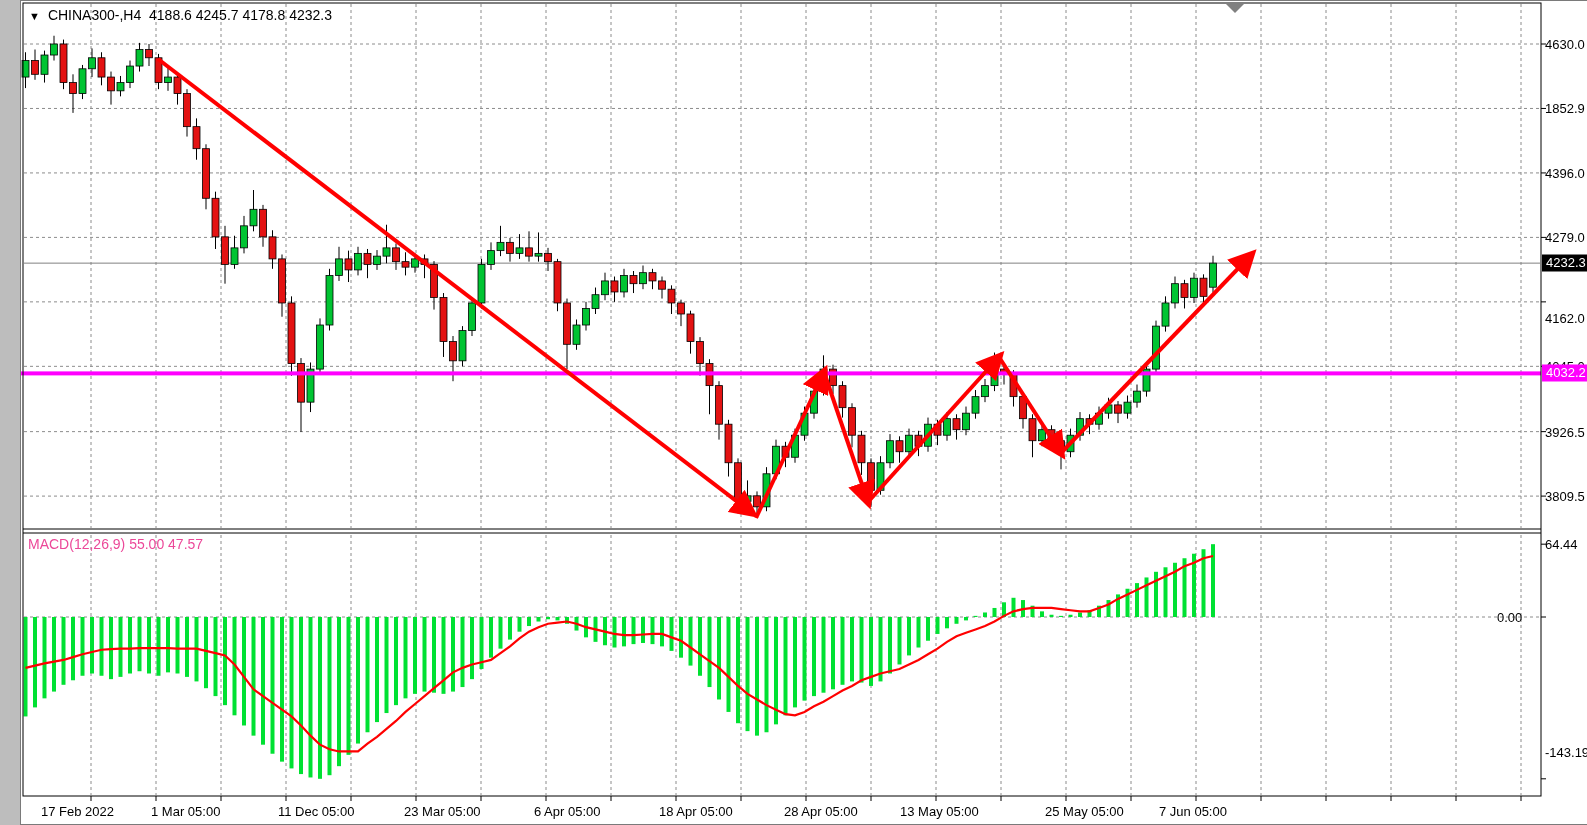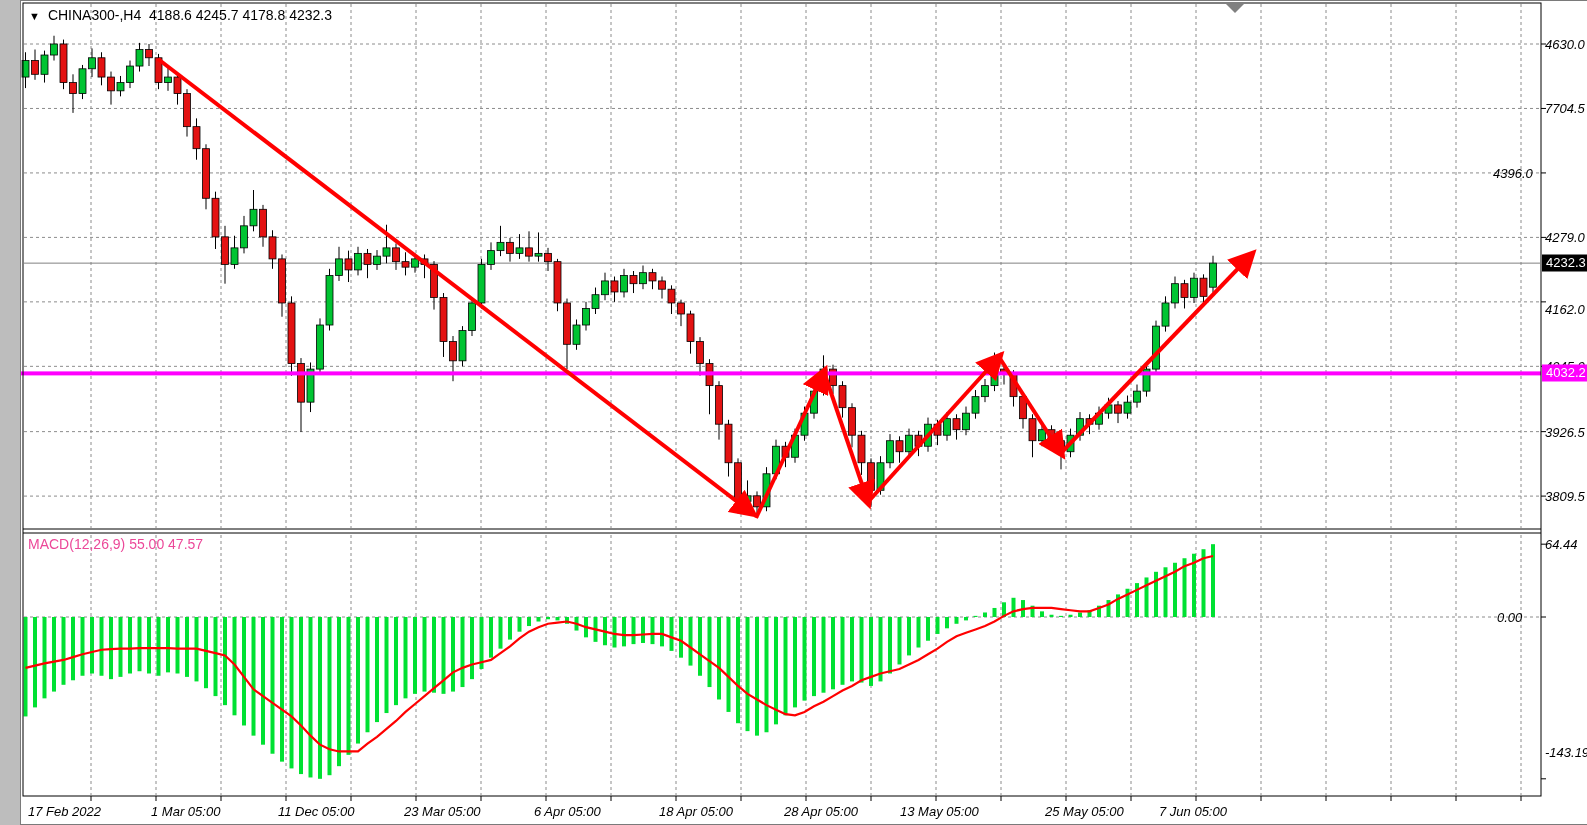--- a/index.html
+++ b/index.html
@@ -1,20 +1,20 @@
 <!DOCTYPE html>
 <html><head>
 <meta charset="utf-8">
 <style>
   html,body{margin:0;padding:0;background:#bdbdbd;}
   #win{position:relative;width:1587px;height:825px;background:#ffffff;
        font-family:"Liberation Sans",sans-serif;border:1px solid #7a7a7a;
        box-sizing:border-box;overflow:hidden;margin-left:20px;}
   #chart-svg{position:absolute;left:0;top:0;}
-  .lbl{position:absolute;font-size:13px;color:#000;white-space:nowrap;line-height:17px;font-style:italic;}
+  .lbl{position:absolute;font-size:13px;color:#000;white-space:nowrap;line-height:17px;}
   .plabel{transform:translateY(-50%);}
   .badge{position:absolute;left:1521px;width:63px;height:17px;color:#fff;
          font-size:13px;padding-left:4px;transform:translateY(-50%);z-index:5;}
   #title{position:absolute;left:8px;top:6px;font-size:14px;color:#000;z-index:4;}
   #title .tri{font-size:11px;margin-right:8px;}
   #macd-title{position:absolute;left:7px;top:535px;font-size:14px;color:#ec4899;z-index:4;}
   #scrollwidget{position:absolute;left:1571px;top:280px;width:14px;height:86px;z-index:6;}
   #scrollwidget .cap{position:absolute;left:0;width:14px;background:#6e6e6e;}
   #scrollwidget .top{top:0;height:40px;border-radius:7px 7px 0 0;}
   #scrollwidget .bot{top:79px;height:7px;border-radius:0 0 7px 7px;}
@@ -522,35 +522,35 @@
     </svg>
 
   <div id="title">
     <span class="tri">▼</span><span>CHINA300-,H4</span>&nbsp;&nbsp;<span>4188.6 4245.7 4178.8 4232.3</span>
   </div>
 
   <div id="macd-title">MACD(12,26,9) 55.00 47.57</div>
 
   <div id="price-axis">
       <div class="lbl plabel" style="left: 1524px; top: 43px;">4630.0</div>
-      <div class="lbl plabel" style="left: 1524px; top: 107.467px;">7704.5</div>
-      <div class="lbl plabel" style="left: 1472px; top: 171.934px;">4396.0</div>
+      <div class="lbl plabel" style="left: 1524px; top: 107.467px;">1852.9</div>
+      <div class="lbl plabel" style="left: 1524px; top: 171.934px;">4396.0</div>
       <div class="lbl plabel" style="left: 1524px; top: 236.401px;">4279.0</div>
-      <div class="lbl plabel" style="left: 1524px; top: 308px;">4162.0</div>
+      <div class="lbl plabel" style="left: 1524px; top: 317px;">4162.0</div>
       <div class="lbl plabel" style="left: 1524px; top: 365.335px;">4045.0</div>
       <div class="lbl plabel" style="left: 1524px; top: 430.628px;">3926.5</div>
       <div class="lbl plabel" style="left: 1524px; top: 495.096px;">3809.5</div>
     </div>
   <div id="macd-axis">
       <div class="lbl plabel" style="left: 1524px; top: 543.183px;">64.44</div>
       <div class="lbl plabel" style="left: 1476px; top: 616px;">0.00</div>
       <div class="lbl plabel" style="left: 1524px; top: 751px;">-143.19</div>
     </div>
   <div id="time-axis">
-      <div class="lbl" style="left: 7px; top: 802px;">17 Feb 2022</div>
+      <div class="lbl" style="left: 20px; top: 802px;">17 Feb 2022</div>
       <div class="lbl" style="left: 130px; top: 802px;">1 Mar 05:00</div>
       <div class="lbl" style="left: 257px; top: 802px;">11 Dec 05:00</div>
       <div class="lbl" style="left: 383px; top: 802px;">23 Mar 05:00</div>
       <div class="lbl" style="left: 513px; top: 802px;">6 Apr 05:00</div>
       <div class="lbl" style="left: 638px; top: 802px;">18 Apr 05:00</div>
       <div class="lbl" style="left: 763px; top: 802px;">28 Apr 05:00</div>
       <div class="lbl" style="left: 879px; top: 802px;">13 May 05:00</div>
       <div class="lbl" style="left: 1024px; top: 802px;">25 May 05:00</div>
       <div class="lbl" style="left: 1138px; top: 802px;">7 Jun 05:00</div>
     </div>

